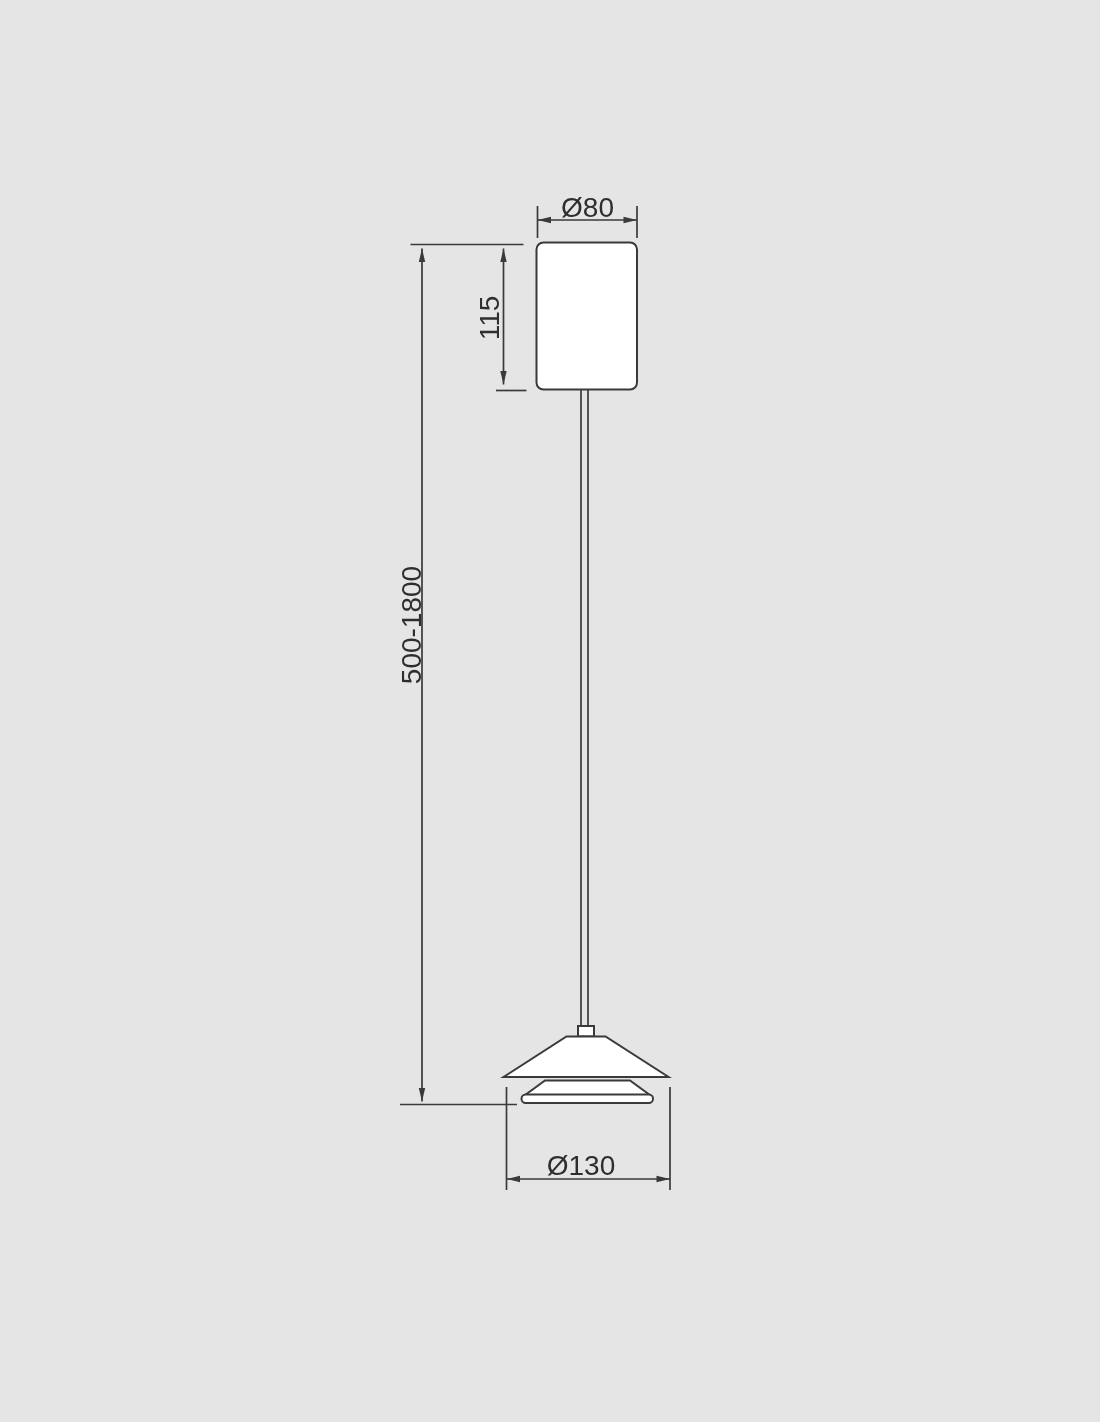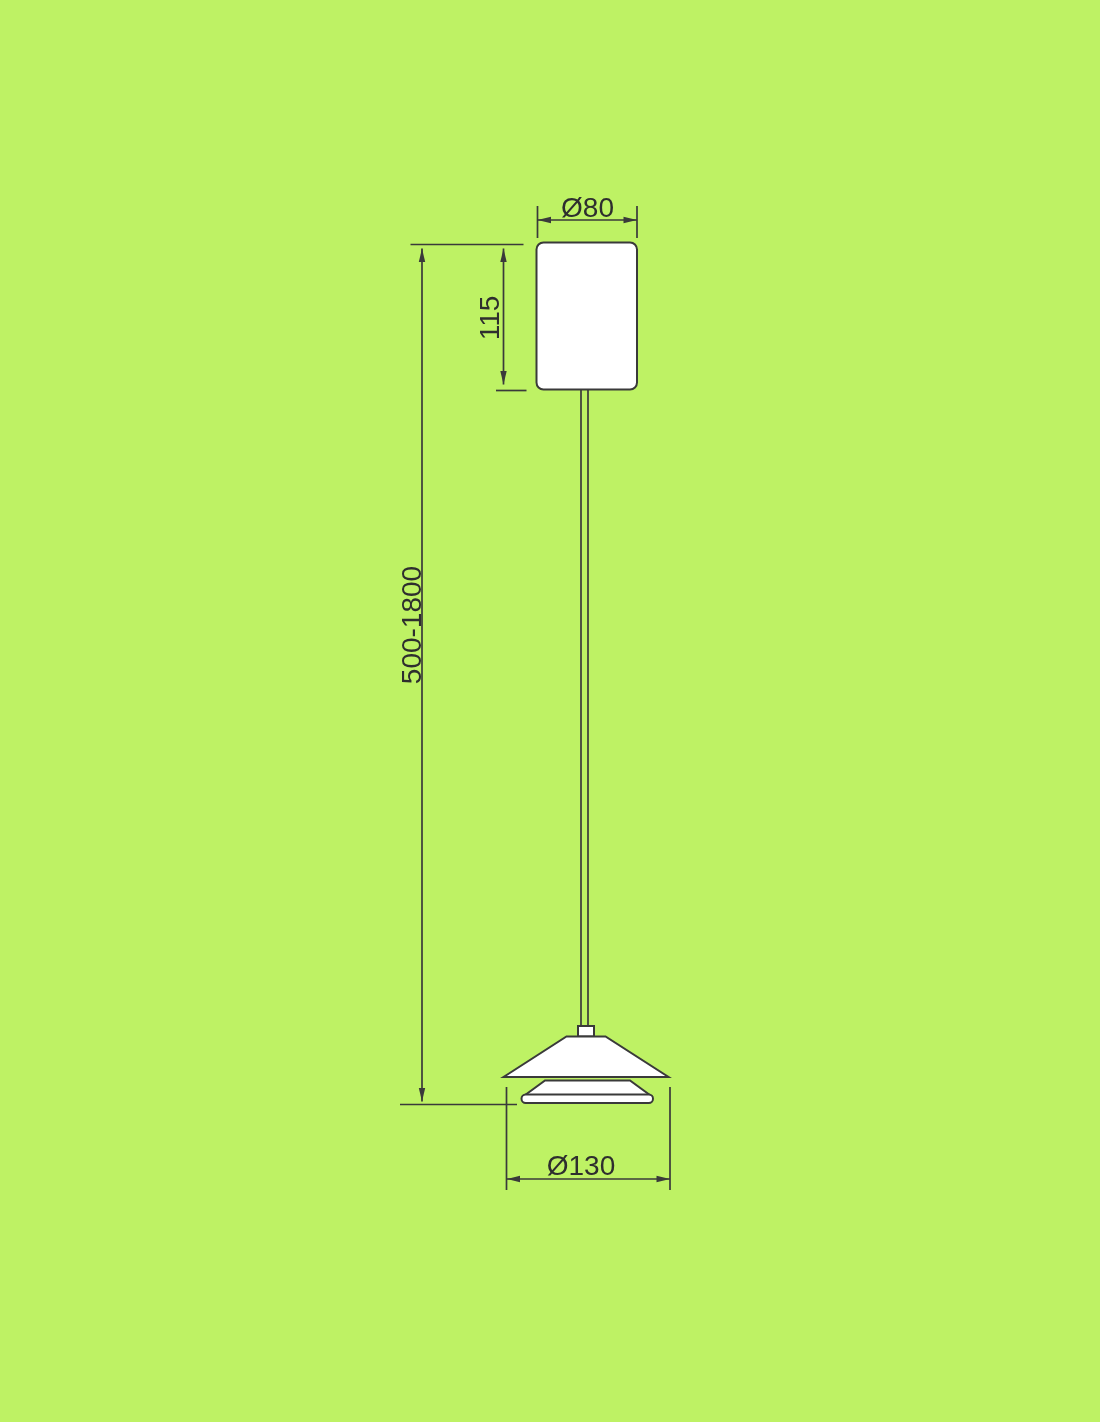--- a/index.html
+++ b/index.html
@@ -4,21 +4,21 @@
 <style>
   html, body {
     margin: 0;
     padding: 0;
     background: #ffffff;
   }
   .canvas {
     position: relative;
     width: 1100px;
     height: 1422px;
-    background: #bef264;
+    background: #e5e5e5;
     overflow: hidden;
   }
   svg text {
     font-family: "Liberation Sans", "DejaVu Sans", sans-serif;
     font-size: 28px;
     fill: #2e2e2e;
   }
   .outline {
     fill: #ffffff;
     stroke: #3a3a3a;

